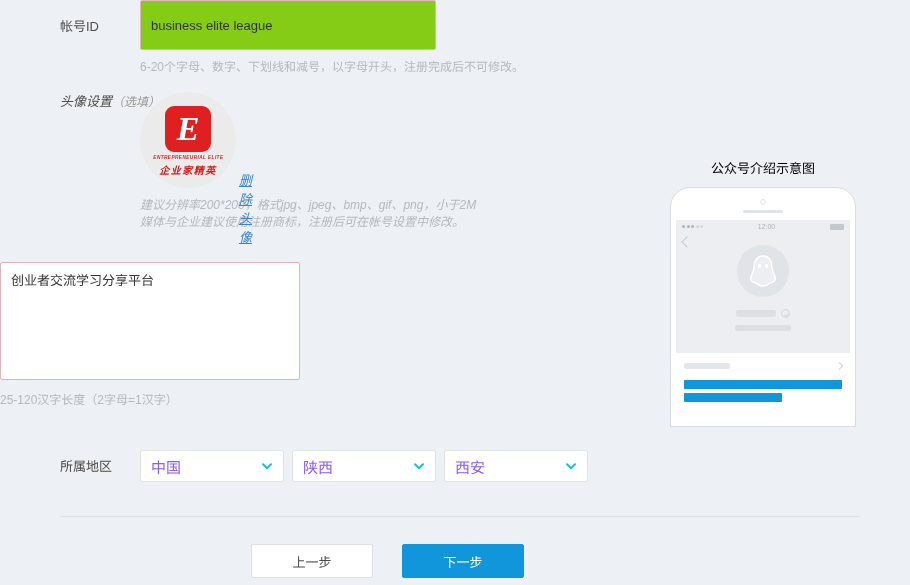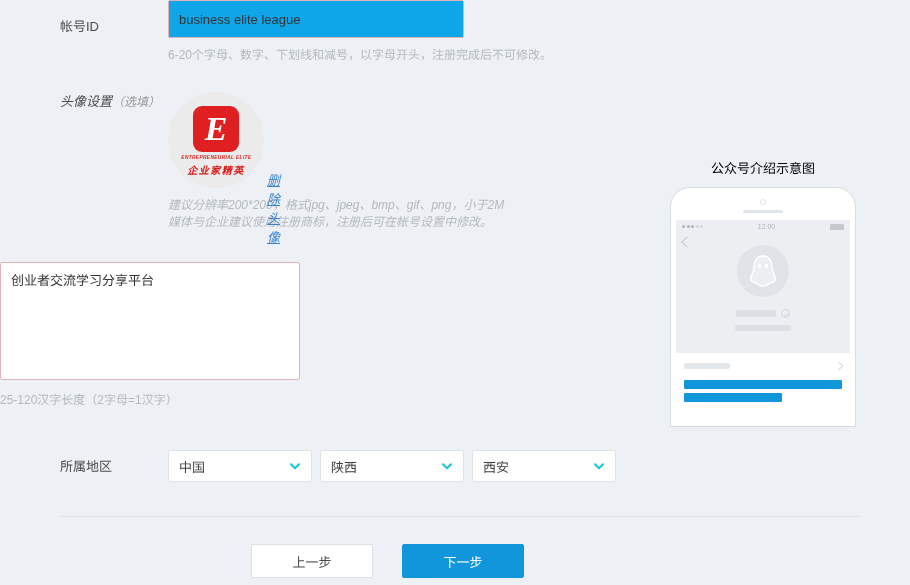--- a/index.html
+++ b/index.html
@@ -24,21 +24,21 @@
     height: 585px;
   }
 
   
   .form-row {
     position: absolute;
     display: flex;
     align-items: flex-start;
   }
   .row-label {
-    width: 168px;
+    width: 140px;
     text-align: left;
     padding-left: 60px;
     box-sizing: border-box;
     color: #4c4c4c;
     font-size: 13px;
     line-height: 18px;
     white-space: nowrap;
   }
   .row-label .optional {
     color: #9a9a9a;
@@ -50,25 +50,25 @@
 
   
   #row-account {
     top: 0px;
     left: 0px;
   }
   #row-account .row-label { padding-top: 18px; }
 
   .text-input {
     width: 296px;
-    height: 38px;
+    height: 50px;
     box-sizing: border-box;
     border: 1px solid #e2b3b8;
     border-radius: 2px;
-    background: #0ea5e9;
+    background: #84cc16;
     padding: 16px 10px;
     font-family: "Liberation Sans", "DejaVu Sans", sans-serif;
     font-size: 13px;
     color: #333333;
     outline: none;
     line-height: 36px;
   }
   .text-input::placeholder { color: #b9b9b9; }
 
   .hint {
@@ -195,22 +195,22 @@
     background: #ffffff;
     border: 1px solid #dfe2e6;
     border-radius: 2px;
     margin-right: 8px;
     display: flex;
     align-items: center;
     padding: 0 10px;
     cursor: pointer;
   }
   .select-box .sel-value {
-    font-size: 13px;
-    color: #404040;
+    font-size: 15px;
+    color: #8b5cf6;
     text-align: right;
   }
   .select-box .chev {
     position: absolute;
     right: 10px;
     top: 50%;
     transform: translateY(-50%);
     width: 12px;
     height: 12px;
   }

